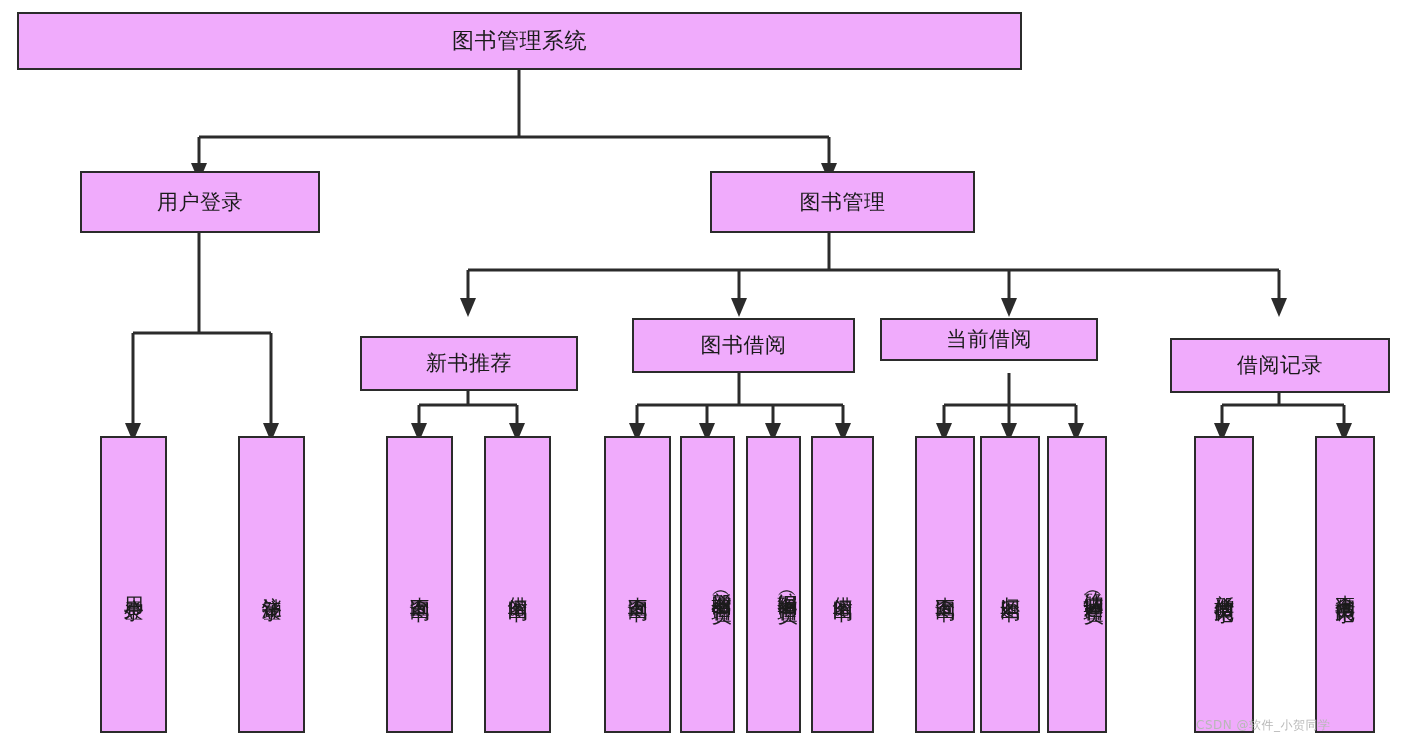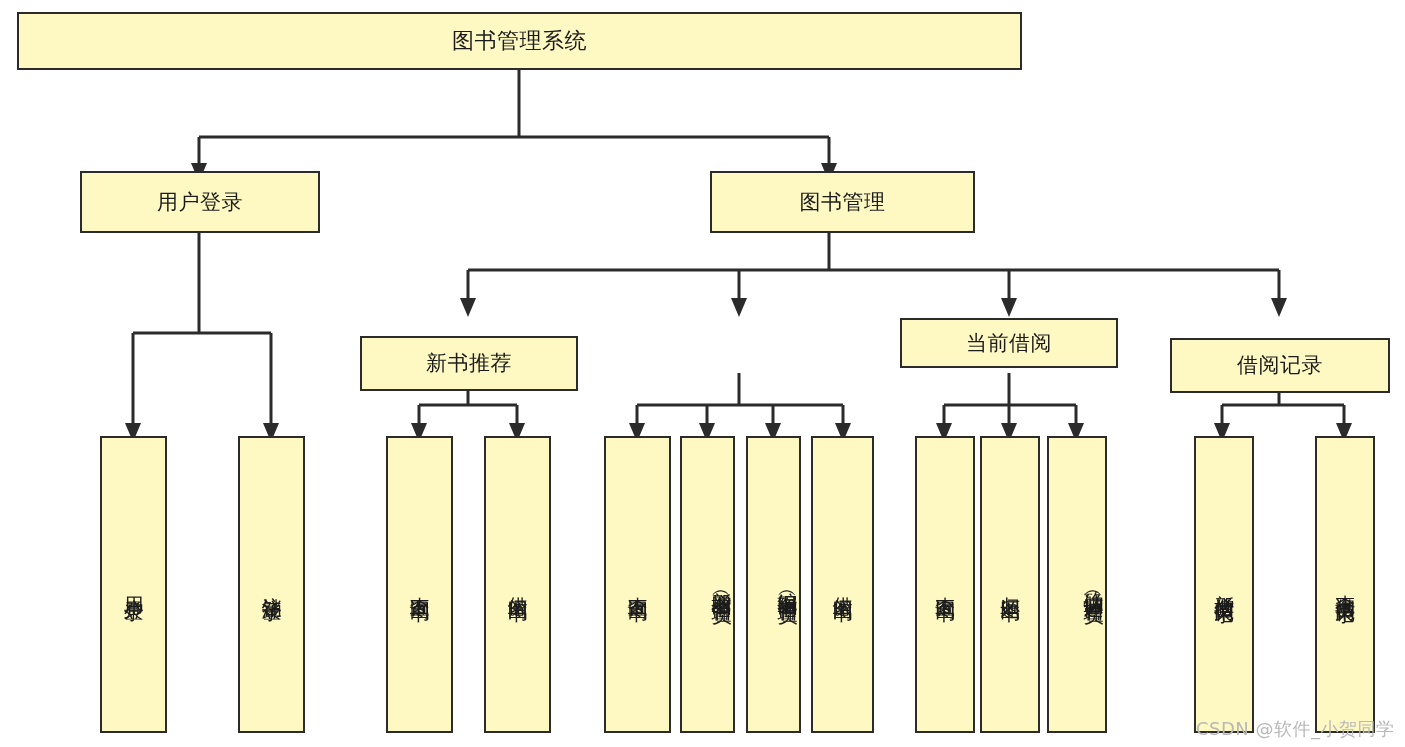--- a/index.html
+++ b/index.html
@@ -10,21 +10,21 @@
   #canvas{
     position:relative;
     width:1405px;
     height:747px;
     background:#ffffff;
     overflow:hidden;
   }
   .node{
     position:absolute;
     box-sizing:border-box;
-    background:#fef9c3;
+    background:#f0abfc;
     border:2px solid #2b2b2b;
     display:flex;
     align-items:center;
     justify-content:center;
     text-align:center;
     line-height:1.18;
     color:#1b1b1b;
   }
   
   .node.h{
@@ -48,21 +48,21 @@
   .node.v.mid{ align-items:center; }
   svg.wires{
     position:absolute;
     left:0; top:0;
     width:1405px;
     height:747px;
     pointer-events:none;
   }
   .watermark{
     position:absolute;
-    font-size:18px;
+    font-size:12px;
     color:#b8b8b8;
     white-space:nowrap;
     letter-spacing:0.5px;
     font-family:"DejaVu Sans","Liberation Sans",sans-serif;
   }
 </style>
 </head>
 <body>
 
 <div id="canvas">
@@ -141,22 +141,23 @@
   </svg>
 
   <div class="node h root" style="left:17px; top:12px; width:1005px; height:58px;">图书管理系统</div>
 
   <div class="node h" style="left:80px; top:171px; width:240px; height:62px;">用户登录</div>
 
   <div class="node h" style="left:710px; top:171px; width:265px; height:62px;">图书管理</div>
 
   <div class="node h" style="left:360px; top:336px; width:218px; height:55px;">新书推荐</div>
 
+  <div class="node h" style="left:632px; top:318px; width:223px; height:55px;">图书借阅</div>
 
-  <div class="node h" style="left:900px; top:318px; width:218px; height:50px;">当前借阅</div>
+  <div class="node h" style="left:880px; top:318px; width:218px; height:43px;">当前借阅</div>
 
   <div class="node h" style="left:1170px; top:318px; width:220px; height:55px;margin-top:20px;">借阅记录</div>
 
   <div class="node v mid" style="left:100px; top:436px; width:67px; height:297px;">用户登录</div>
 
   <div class="node v mid" style="left:238px; top:436px; width:67px; height:297px;">注销登录</div>
 
   <div class="node v mid" style="left:386px; top:436px; width:67px; height:297px;">查询图书</div>
 
   <div class="node v mid" style="left:484px; top:436px; width:67px; height:297px;">借阅图书</div>

